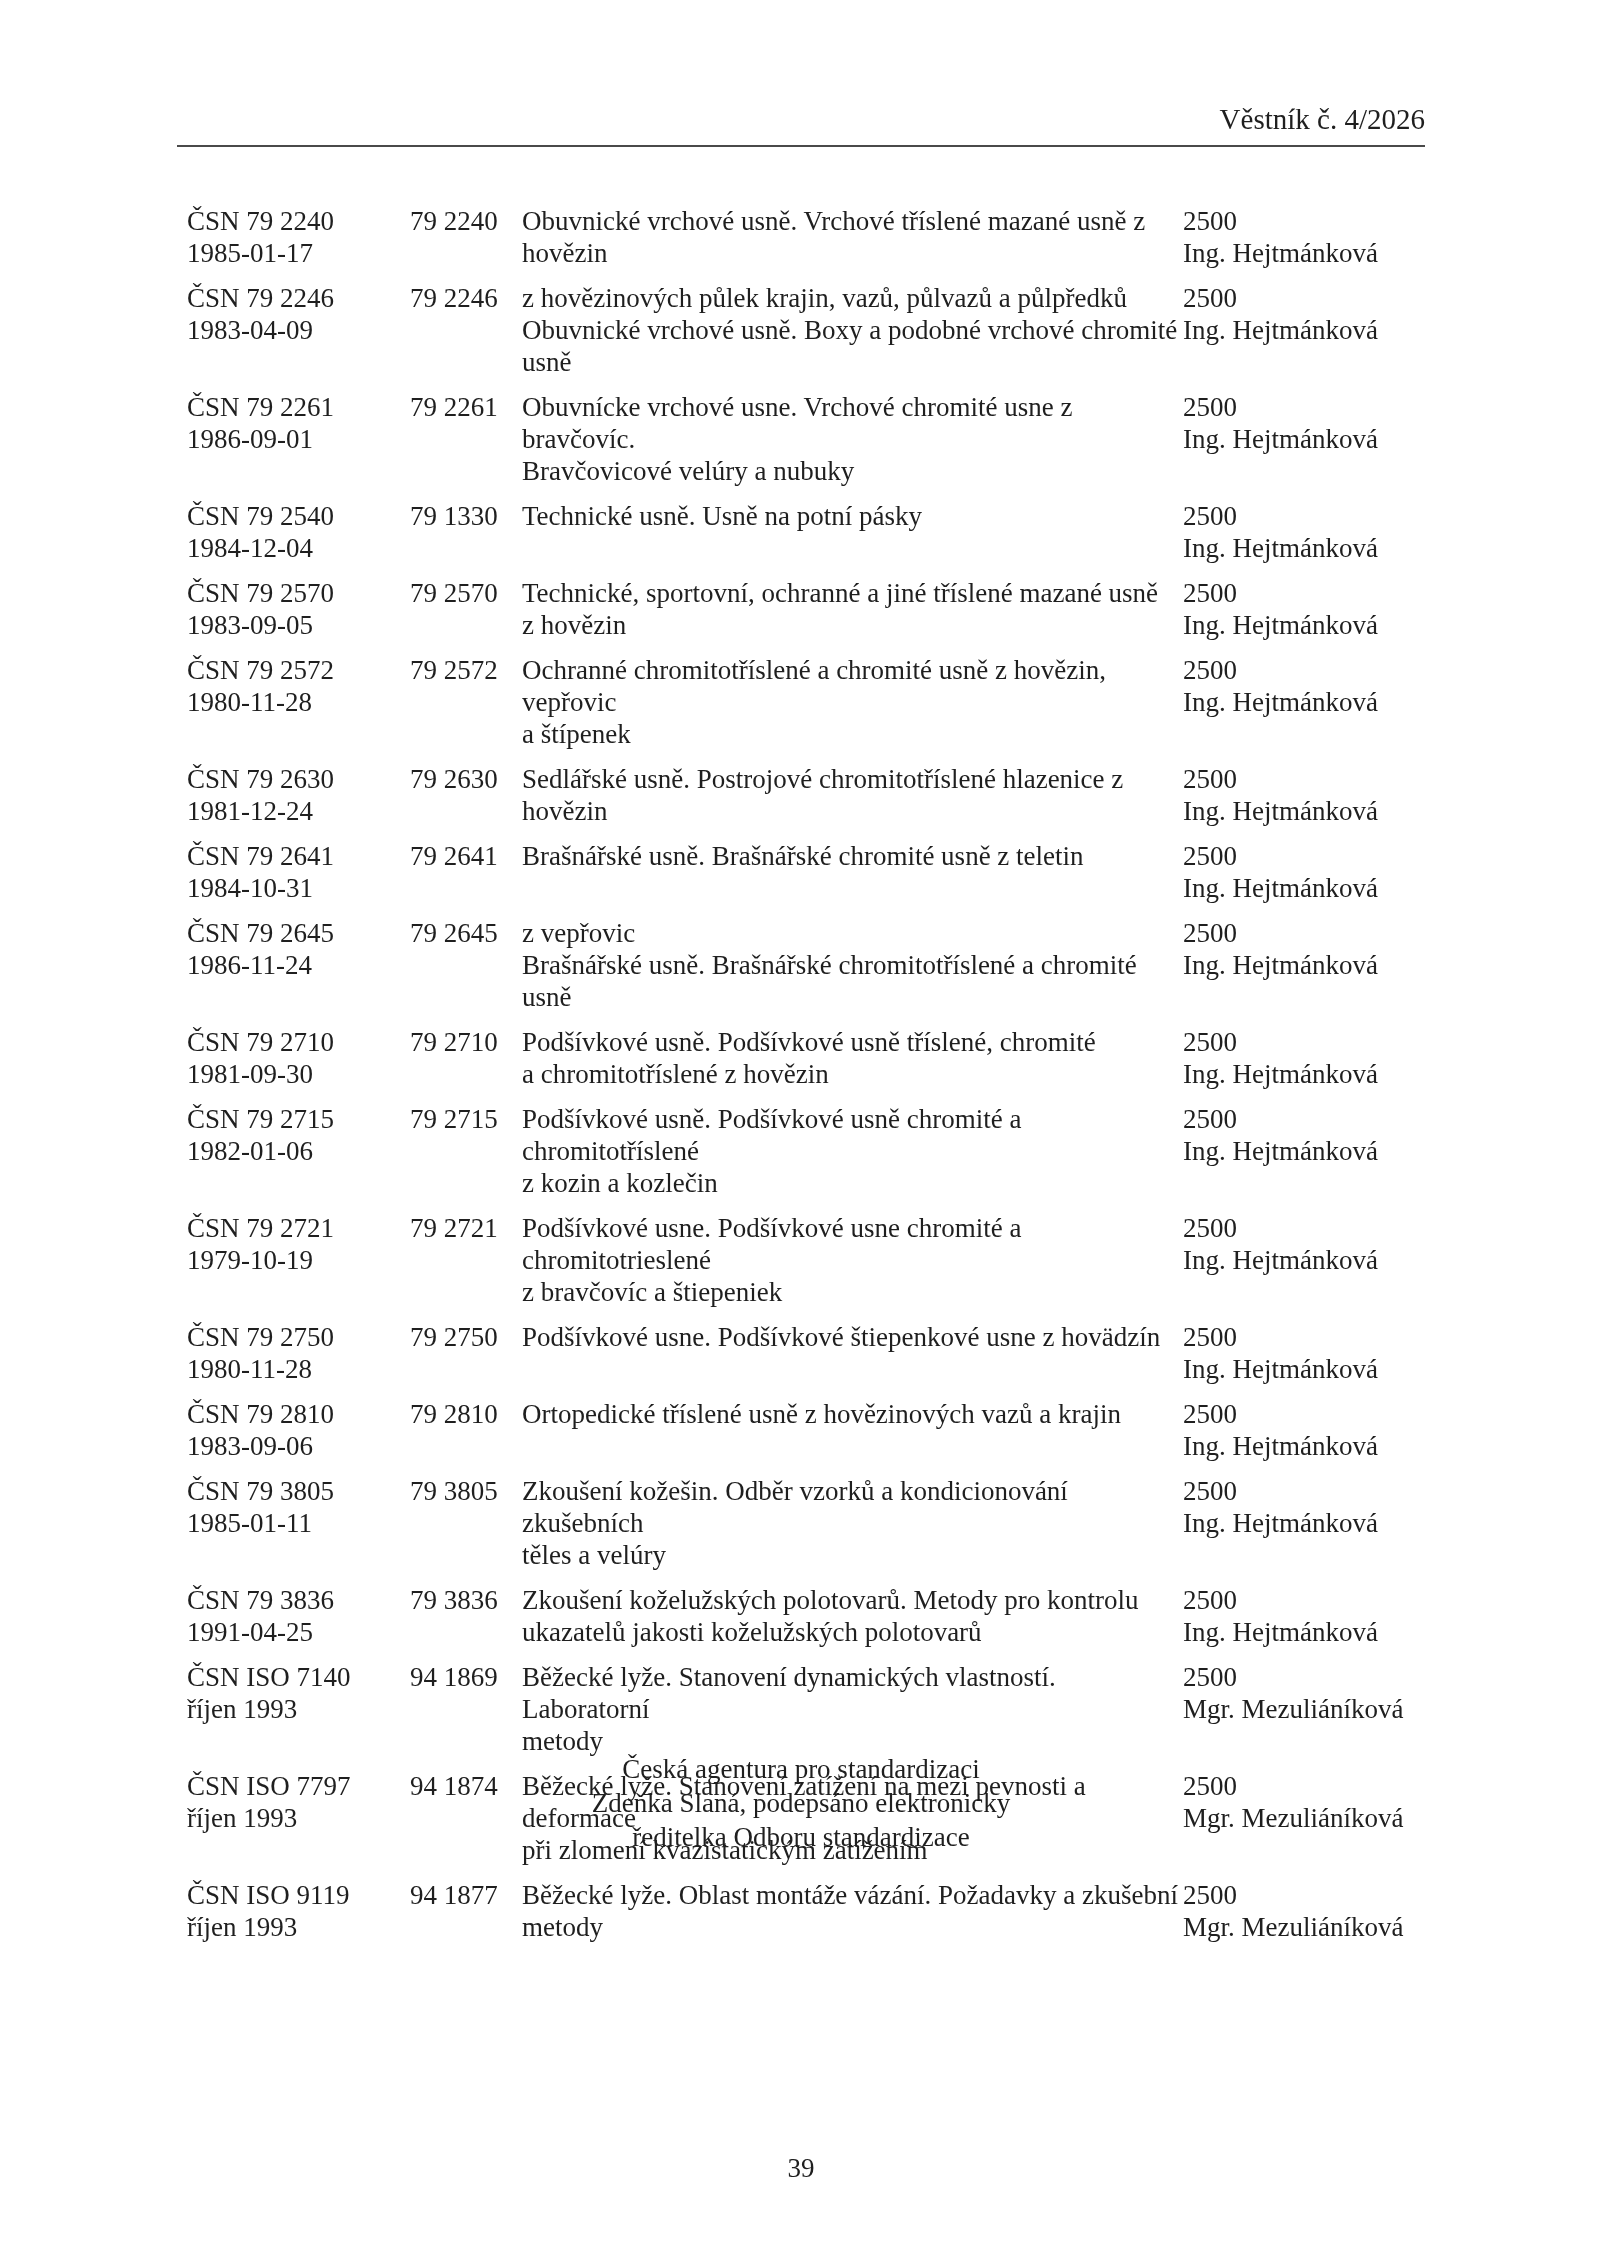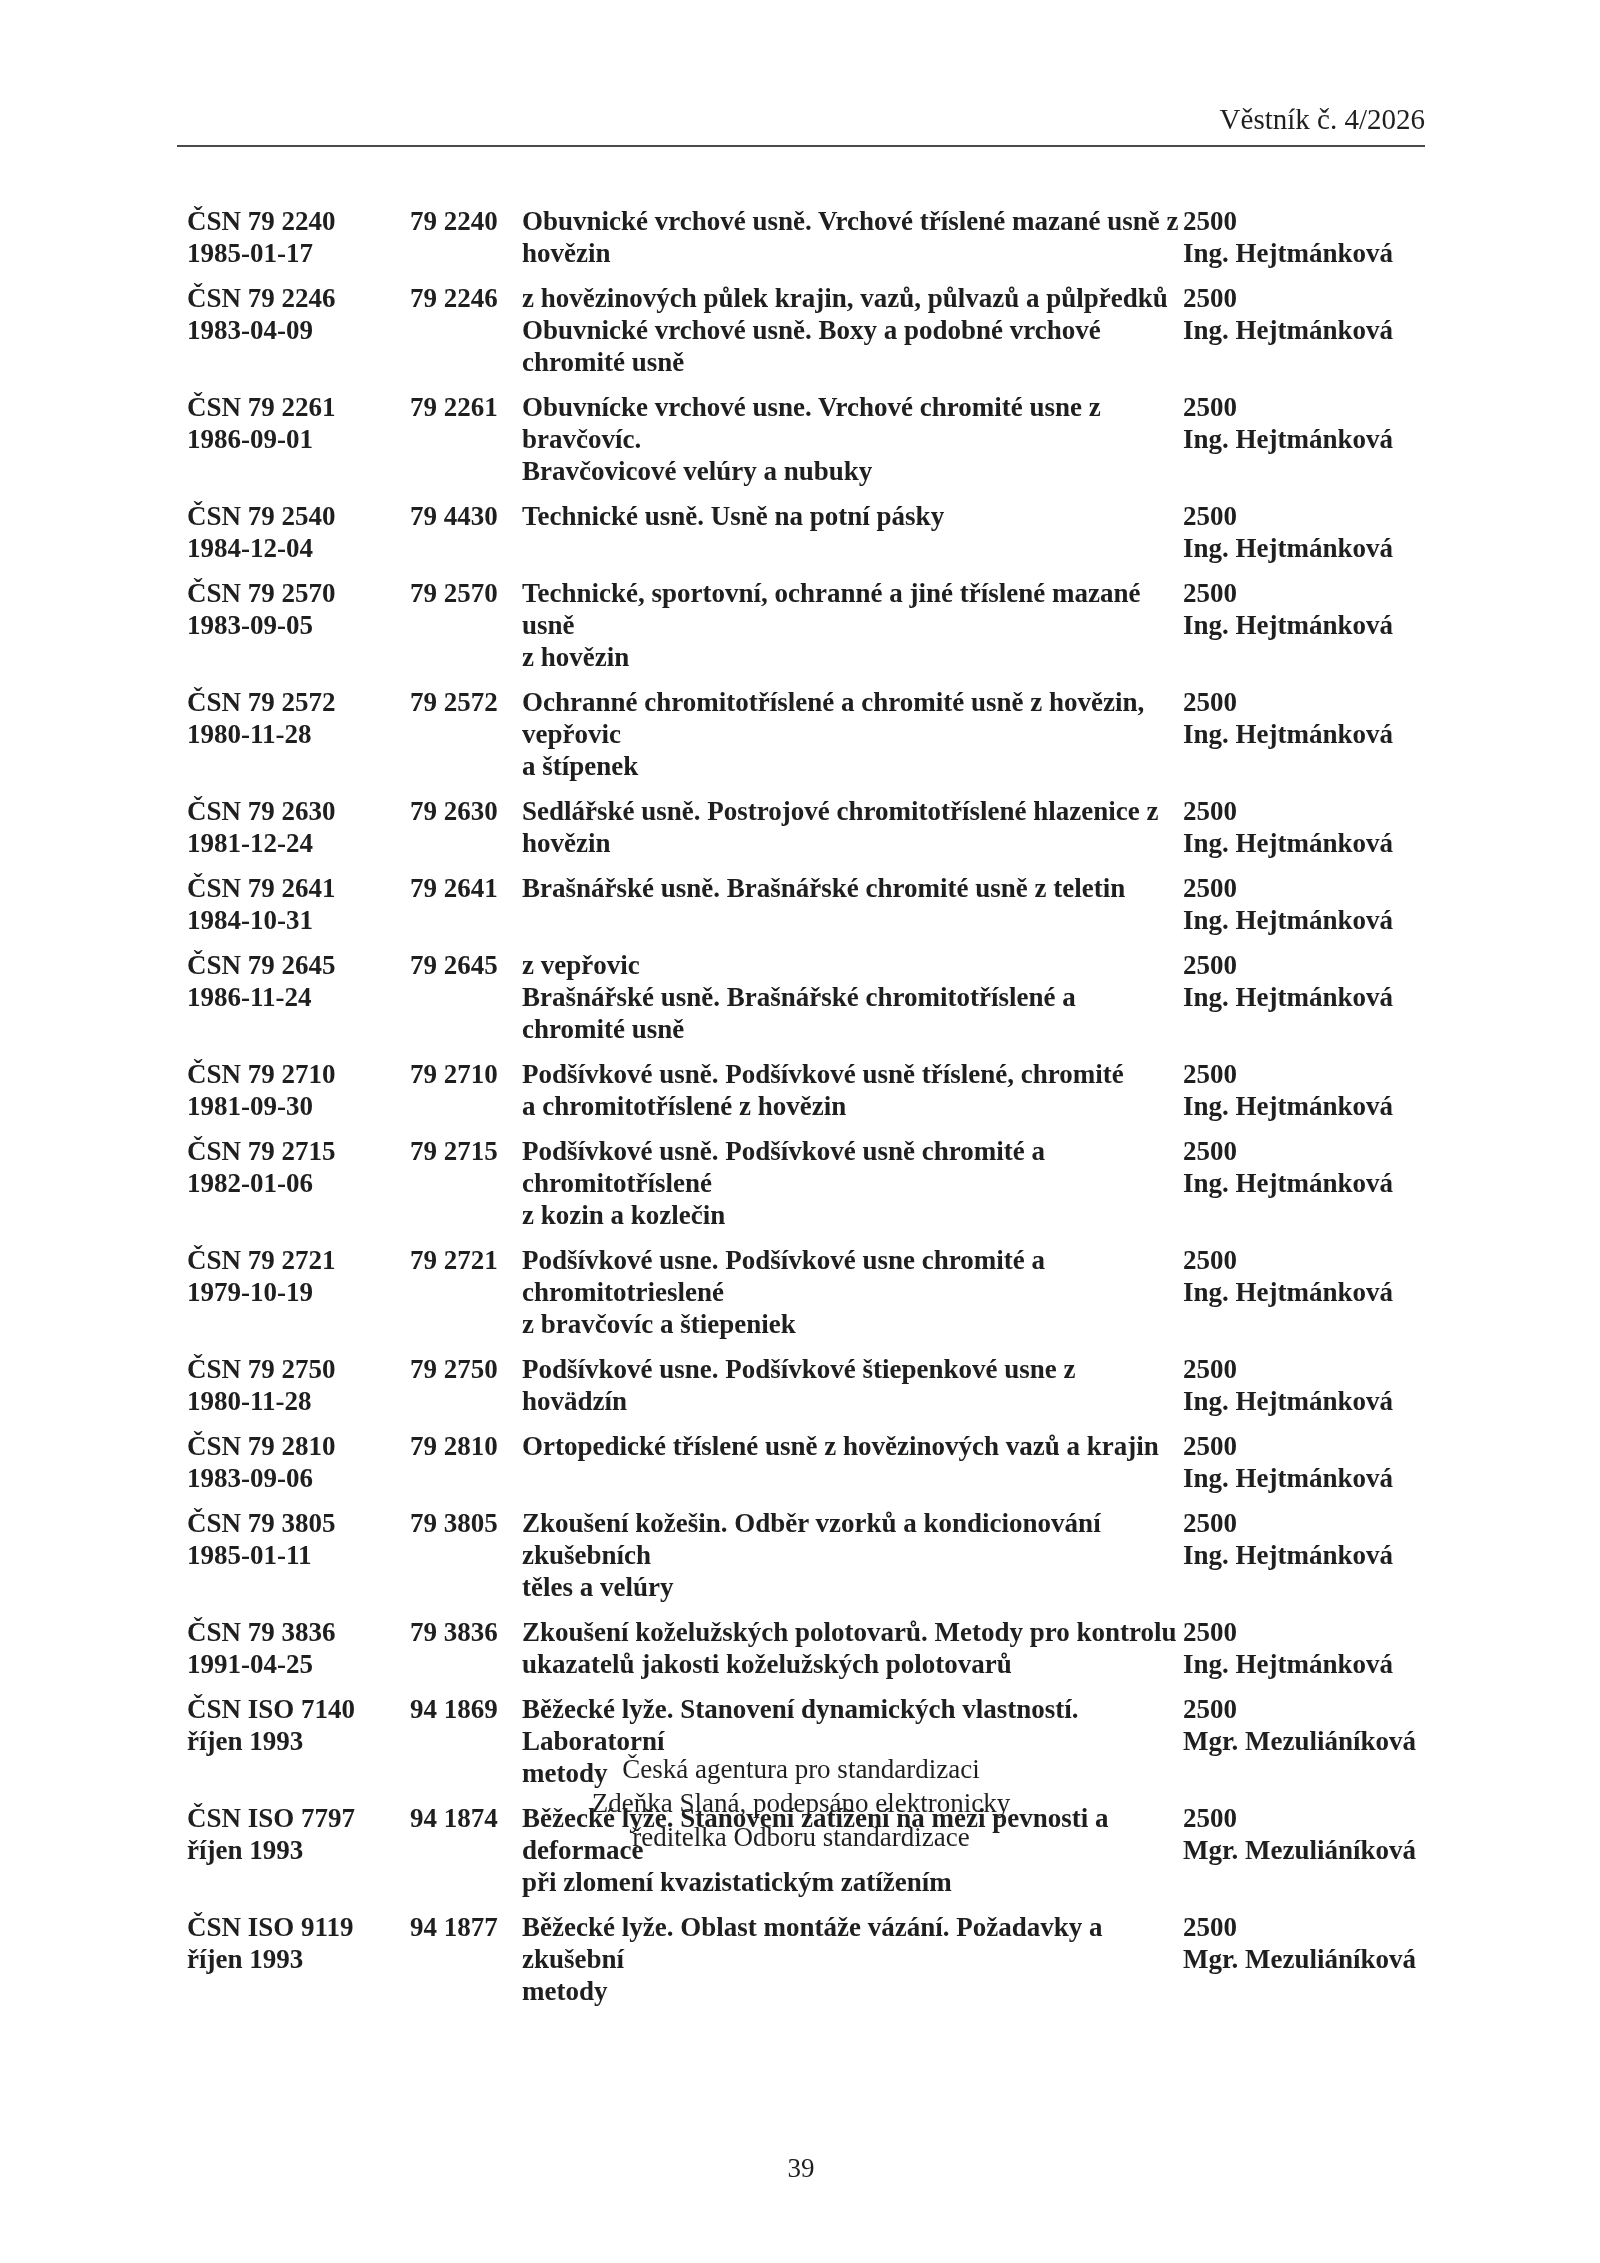--- a/index.html
+++ b/index.html
@@ -35,21 +35,20 @@
     position: absolute;
     left: 187px;
     top: 205px;
     width: 1238px;
   }
   .row {
     display: flex;
     align-items: flex-start;
     min-height: 64px;
     margin-bottom: 13px;
-    font-weight: bold;
   }
   .row div {
     font-size: 27px;
     line-height: 32px;
   }
   .c1 { width: 223px; flex: 0 0 223px; }
   .c2 { width: 112px; flex: 0 0 112px; }
   .c3 { width: 661px; flex: 0 0 661px; }
   .c4 { width: 242px; flex: 0 0 242px; }
   .signature {
@@ -136,21 +135,21 @@
         <div>Ing. Hejtmánková</div>
       </div>
     </div>
 
     <div class="row">
       <div class="c1">
         <div>ČSN 79 2540</div>
         <div>1984-12-04</div>
       </div>
       <div class="c2">
-        <div>79 4430</div>
+        <div>79 1330</div>
       </div>
       <div class="c3">
           <div>Technické usně. Usně na potní pásky</div>
         </div>
       <div class="c4">
         <div>2500</div>
         <div>Ing. Hejtmánková</div>
       </div>
     </div>
 

